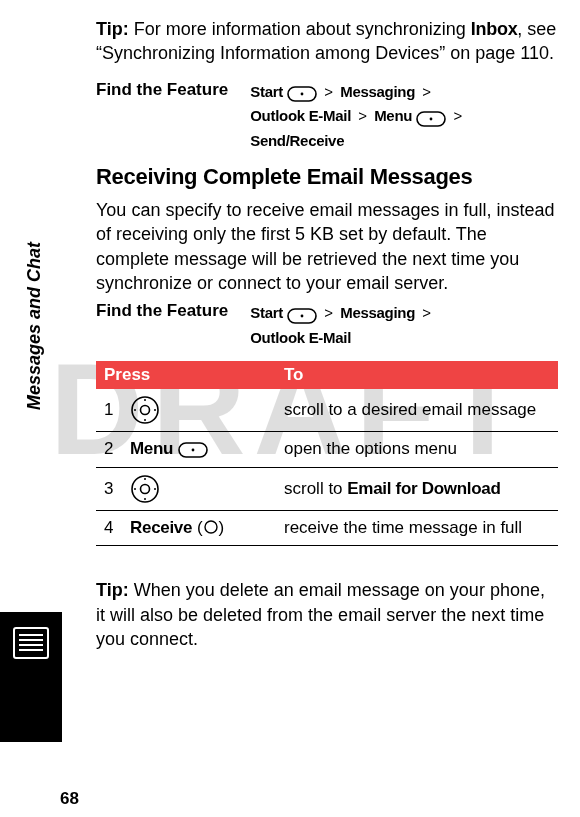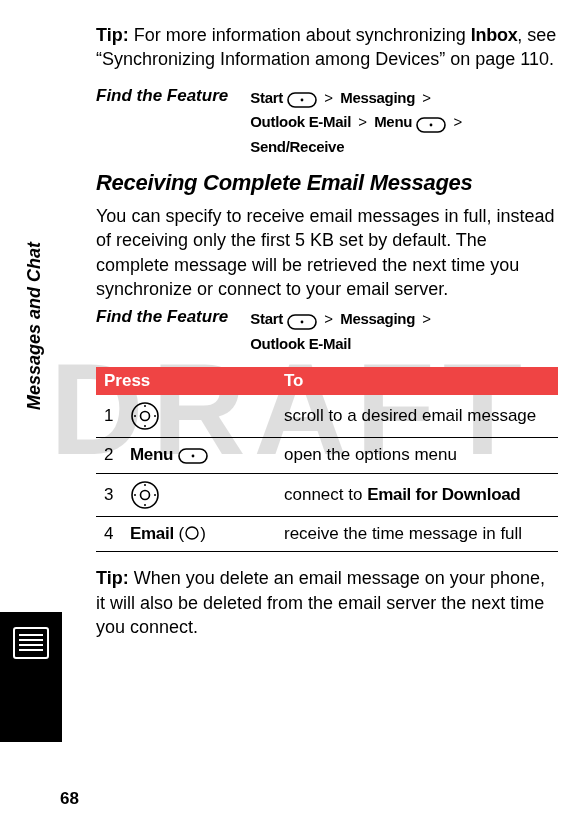--- a/index.html
+++ b/index.html
@@ -19,44 +19,42 @@
     font-weight: 900;
     color: rgba(0,0,0,0.13);
     letter-spacing: 8px;
     pointer-events: none;
     z-index: 0;
     font-family: Arial, Helvetica, sans-serif;
   }
   .content {
     position: relative;
     z-index: 1;
-    padding: 23px 22px 0 96px;
+    padding: 17px 22px 0 96px;
   }
   .tip-row { font-size: 18px; line-height: 1.35; margin-bottom: 14px; }
   .tip-row .tip-label { font-weight: 700; }
   .bold-cond { font-family: "Arial Narrow", Arial, sans-serif; font-weight: 900; letter-spacing: -0.3px; }
   .find-feature {
     display: flex;
     align-items: flex-start;
     margin: 6px 0 12px 0;
     gap: 22px;
   }
   .find-feature .ff-label {
     font-weight: 900;
     font-size: 17px;
     white-space: nowrap;
-    font-style: italic;
   }
   .find-feature .ff-path {
     font-size: 15px;
     line-height: 1.55;
   }
   .ff-path .gt { margin: 0 3px; font-weight: 400; }
   h2.section {
-    font-style: italic;
     font-weight: 700;
     font-size: 22px;
     margin: 10px 0 8px 0;
     letter-spacing: -0.3px;
   }
   .body-p { font-size: 18px; line-height: 1.35; margin-bottom: 2px; }
   .table {
     width: 100%;
     border-collapse: collapse;
     font-size: 17px;
@@ -108,21 +106,21 @@
   }
   .sidebar-block svg {
     position: absolute;
     top: 14px;
     left: 50%;
     transform: translateX(-50%);
   }
   .tip2 {
     display: flex;
     gap: 14px;
-    margin-top: 14px;
+    margin-top: 32px;
     align-items: flex-start;
   }
   .tip2 .body-p { margin-bottom: 0; }
   .pagenum {
     position: absolute;
     left: 60px;
     bottom: 8px;
     font-weight: 700;
     font-size: 17px;
   }
@@ -223,25 +221,25 @@
         <tr>
           <td class="num">3</td>
           <td class="press"><span class="nav-icon"><svg viewBox="0 0 30 30">
                 <circle cx="15" cy="15" r="13" fill="none" stroke="#000" stroke-width="1.6"></circle>
                 <circle cx="15" cy="15" r="4.5" fill="none" stroke="#000" stroke-width="1.6"></circle>
                 <circle cx="15" cy="5" r="1" fill="#000"></circle>
                 <circle cx="15" cy="25" r="1" fill="#000"></circle>
                 <circle cx="5" cy="15" r="1" fill="#000"></circle>
                 <circle cx="25" cy="15" r="1" fill="#000"></circle>
               </svg></span></td>
-          <td><span>connect to </span><span class="bold-cond">Email for Download</span></td>
+          <td><span>scroll to </span><span class="bold-cond">Email for Download</span></td>
         </tr>
         <tr>
           <td class="num">4</td>
-          <td class="press"><span class="bold-cond">Email</span> (<span class="action-circle"><svg viewBox="0 0 16 16">
+          <td class="press"><span class="bold-cond">Receive</span> (<span class="action-circle"><svg viewBox="0 0 16 16">
                 <circle cx="8" cy="8" r="6" fill="none" stroke="#000" stroke-width="1.4"></circle>
               </svg></span>)</td>
           <td><span>receive the time message in full</span></td>
         </tr>
       </tbody>
   </table>
 
   <div class="tip2">
     <p class="body-p">
       <span class="tip-label" style="font-weight:700">Tip:</span><span> When you delete an email message on your phone, it will also be deleted from the email server the next time you connect.</span>

